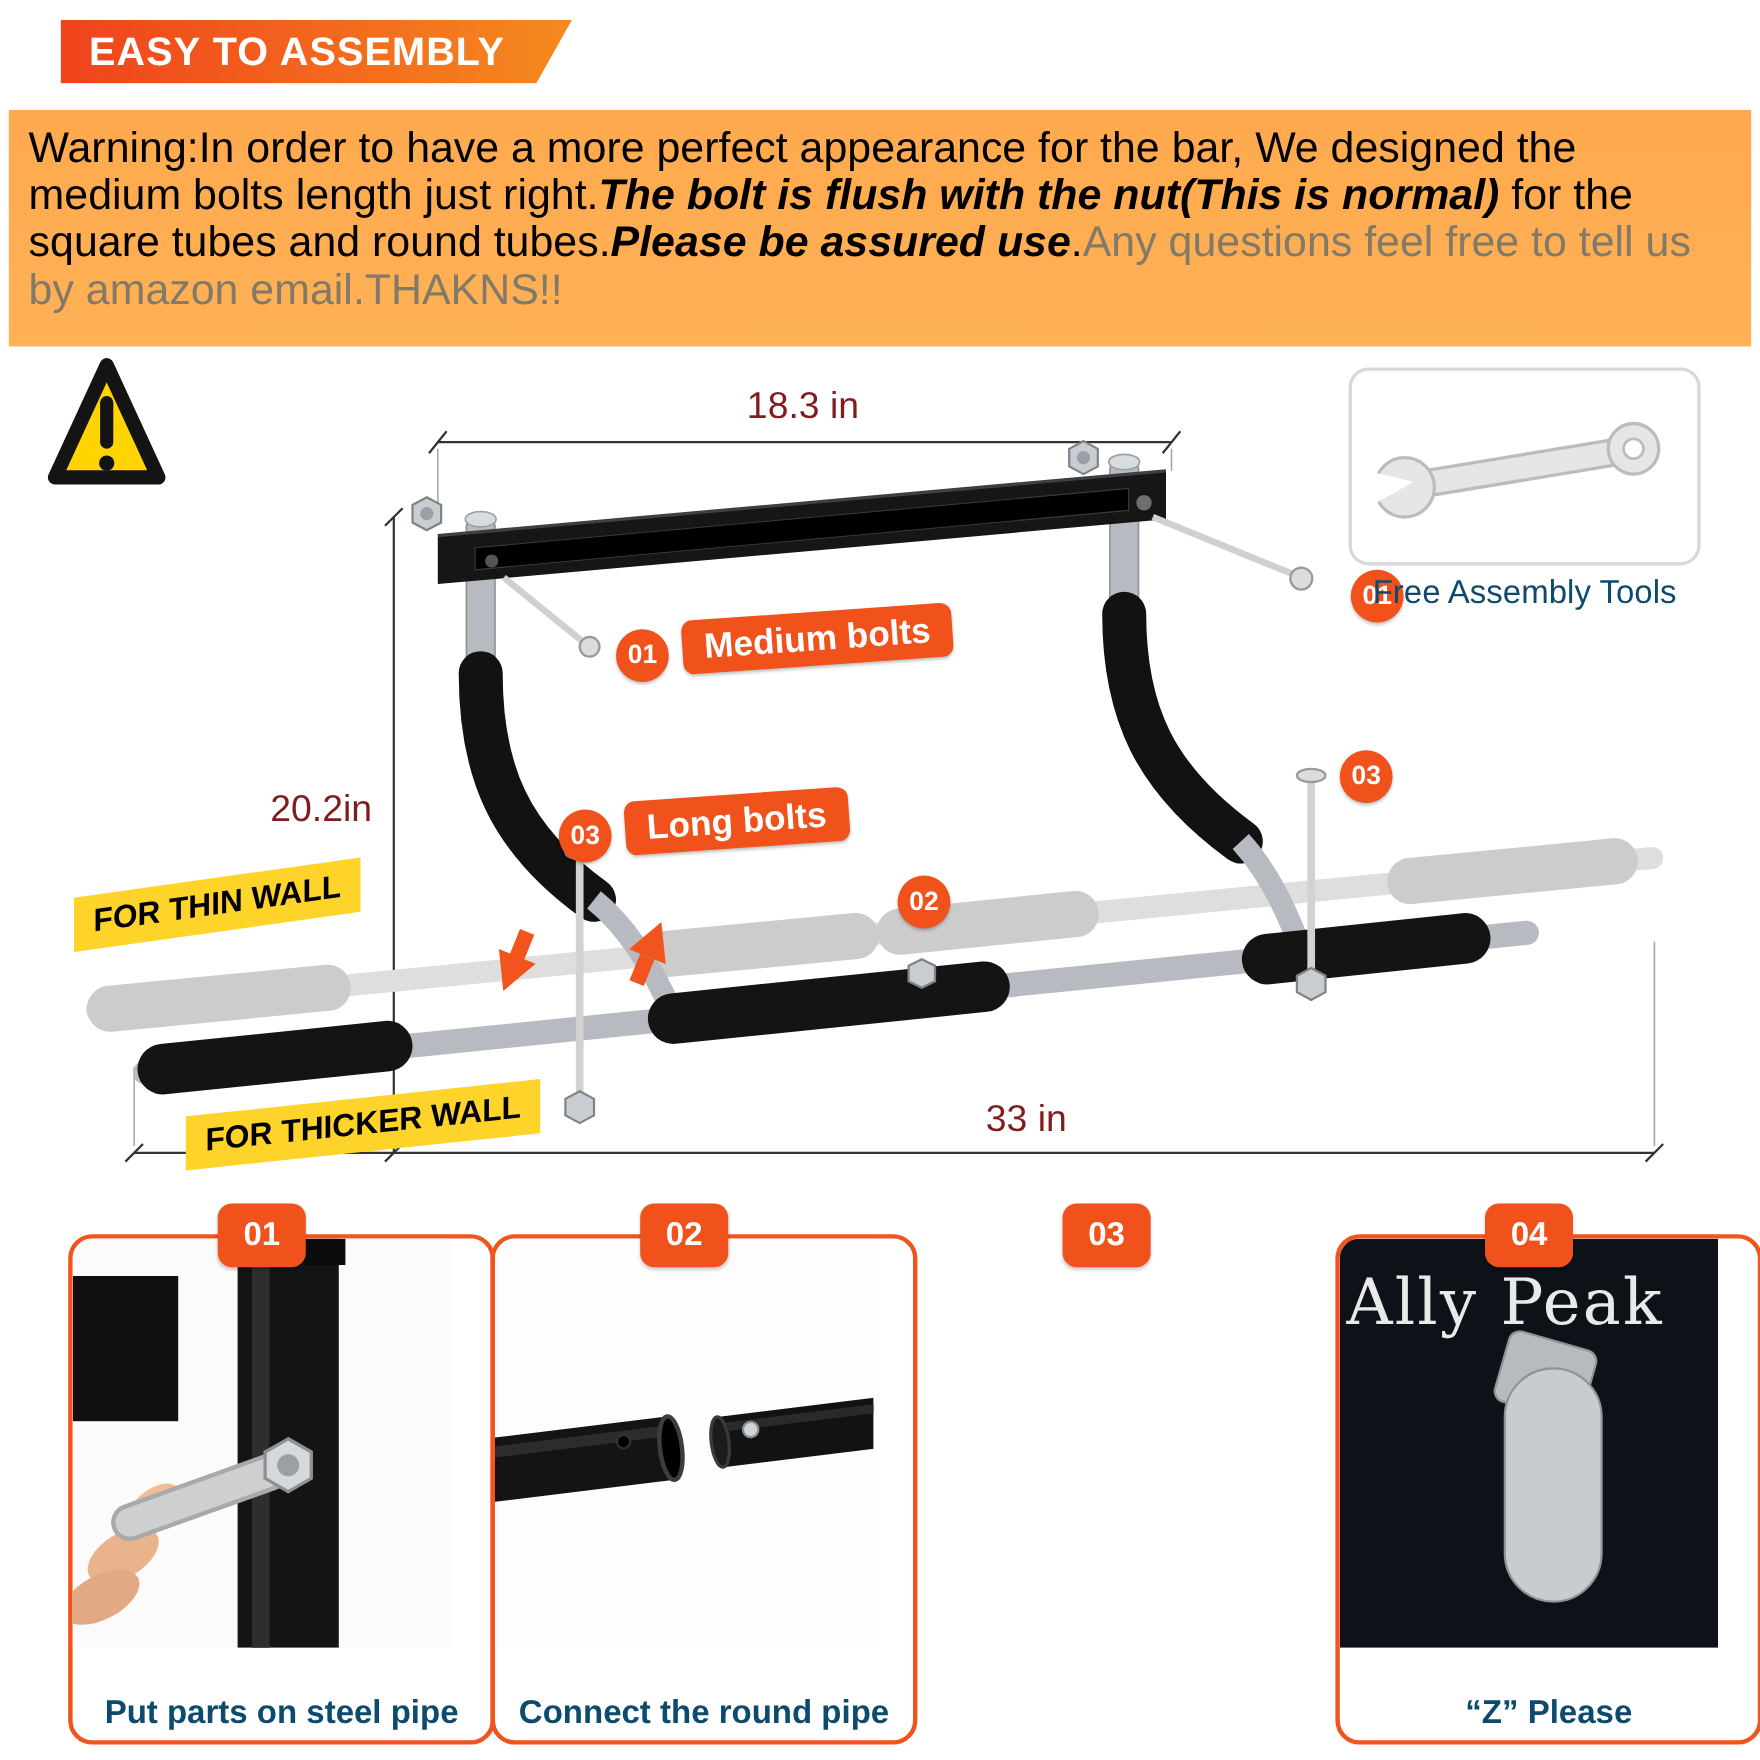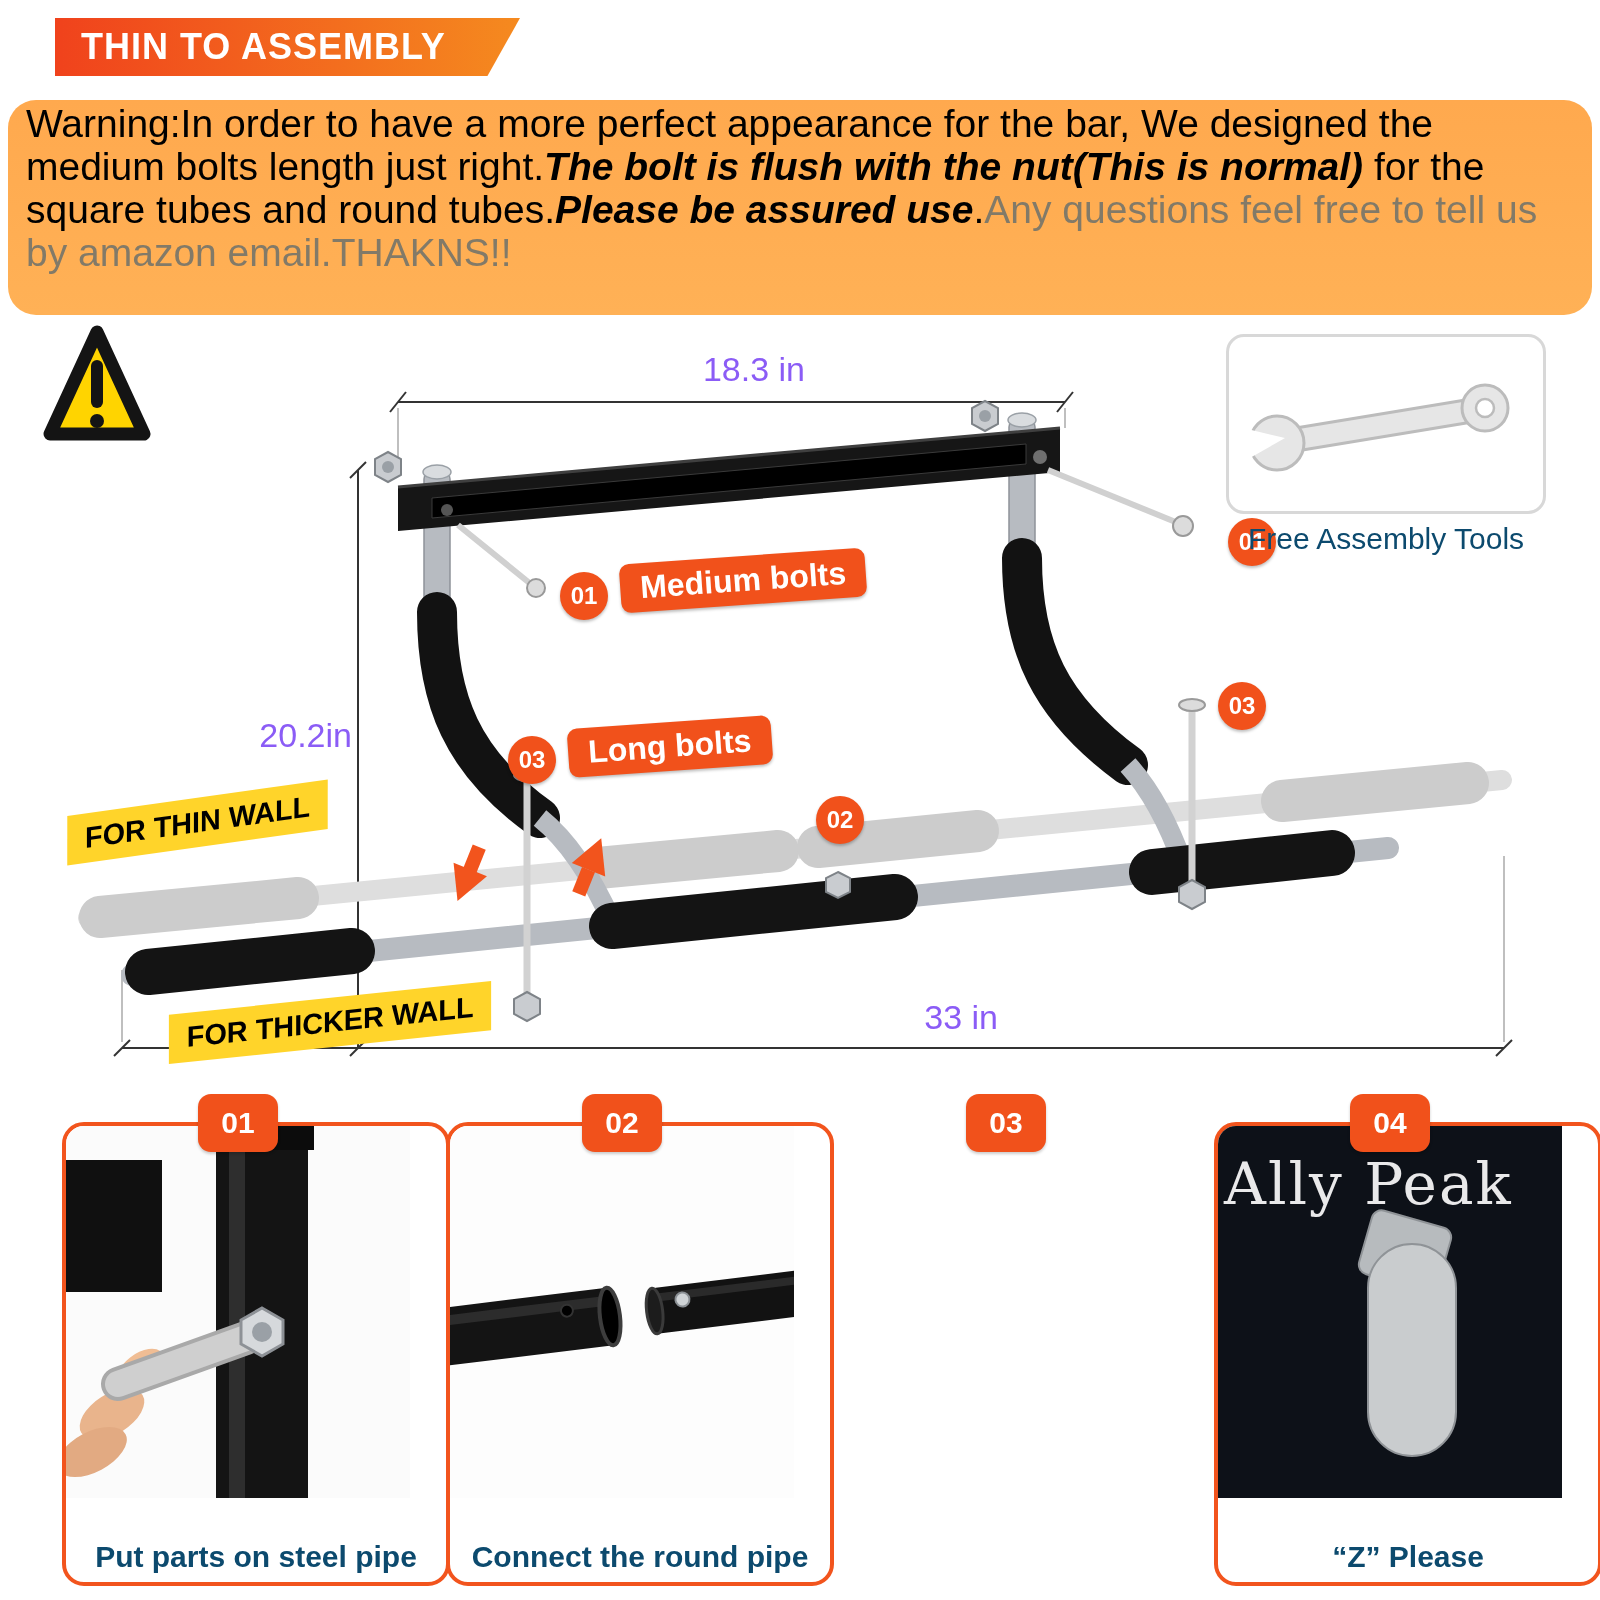--- a/index.html
+++ b/index.html
@@ -8,25 +8,25 @@
   #scene{position:absolute;left:0;top:0;}
 
   .badge{position:absolute;left:55px;top:18px;width:465px;height:58px;
     background:linear-gradient(90deg,#f0421c,#f58a1f);
     clip-path:polygon(0 0,100% 0,93% 100%,0 100%);
     color:#fff;font-weight:bold;font-size:36px;display:flex;align-items:center;
     padding-left:26px;box-sizing:border-box;letter-spacing:1px;}
 
   .warning-box{position:absolute;left:8px;top:100px;width:1584px;height:215px;
     background:linear-gradient(180deg,#ffa94e,#ffb156);
-    box-sizing:border-box;padding:2px 18px;font-size:39px;line-height:43px;color:#000;border-radius:28px;}
+    box-sizing:border-box;padding:13px 18px;font-size:39px;line-height:43px;color:#000;}
   .warning-box .bi{font-weight:bold;font-style:italic;}
   .warning-box .muted{color:#827a68;}
 
-  .dim-label{position:absolute;color:#8b5cf6;font-size:34px;text-align:right;}
+  .dim-label{position:absolute;color:#7f1d1d;font-size:34px;text-align:center;}
 
   .chip{position:absolute;width:48px;height:48px;border-radius:50%;background:#f1511b;
     color:#fff;font-weight:bold;font-size:24px;display:flex;align-items:center;justify-content:center;
     box-shadow:0 2px 3px rgba(0,0,0,.25);}
   .pill{position:absolute;background:#f1511b;color:#fff;font-weight:bold;font-size:32px;
     padding:6px 20px;border-radius:10px;box-shadow:0 2px 3px rgba(0,0,0,.25);}
 
   .wall-label{position:absolute;background:#ffd42a;color:#000;font-weight:bold;font-size:29px;
     padding:8px 18px;white-space:nowrap;}
 
@@ -138,21 +138,21 @@
         <polygon points="450,869 486,869 468,903"></polygon>
       </g>
       <g transform="rotate(22 590 866)">
         <polygon points="572,870 608,870 590,836"></polygon>
         <rect x="583" y="870" width="14" height="26"></rect>
       </g>
     </g>
   </svg>
 
   <div class="badge">
-    <span>THIN TO ASSEMBLY</span>
+    <span>EASY TO ASSEMBLY</span>
   </div>
 
   <div class="warning-box"><span>Warning:In order to have a more perfect appearance for the bar, We designed the medium bolts length just right.</span><span class="bi">The bolt is flush with the nut(This is normal)</span><span> for the square tubes and round tubes.</span><span class="bi">Please be assured use</span><span>.</span><span class="muted">Any questions feel free to tell us by amazon email.THAKNS!!</span></div>
 
   <div class="dim-label" style="left:655px;top:350px;width:150px;">18.3 in</div>
   <div class="dim-label" style="left:232px;top:716px;width:120px;">20.2in</div>
   <div class="dim-label" style="left:868px;top:998px;width:130px;">33 in</div>
 
   <div class="chip" style="left:560px;top:572px;">01</div>
   <div class="pill" style="left:620px;top:556px;transform:rotate(-4deg);">Medium bolts</div>

